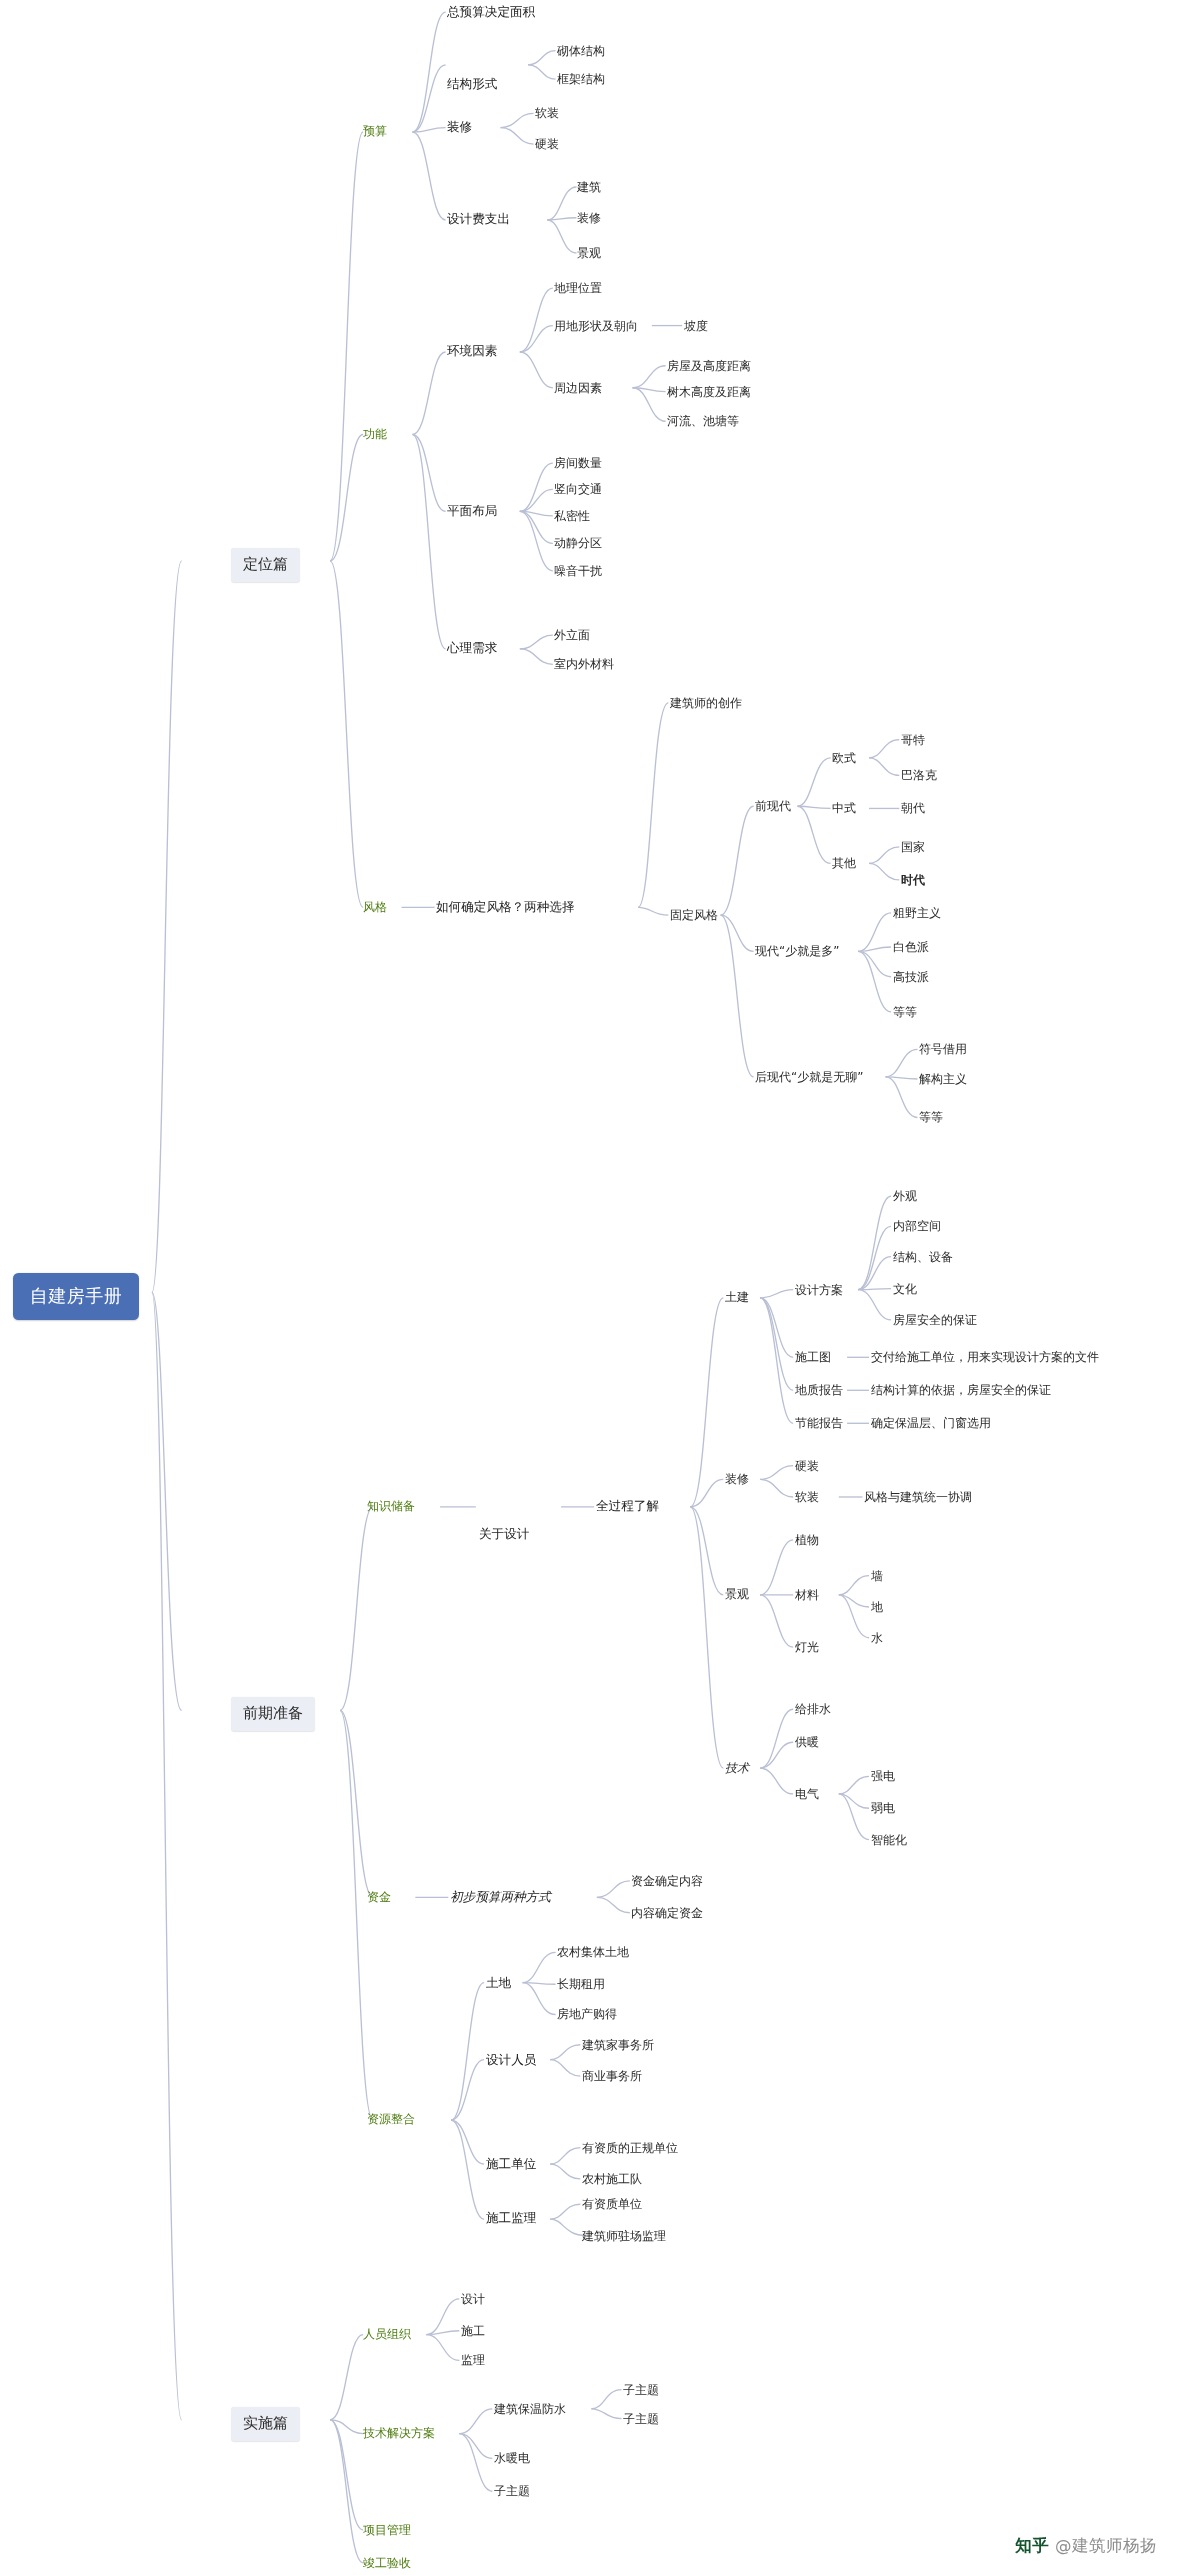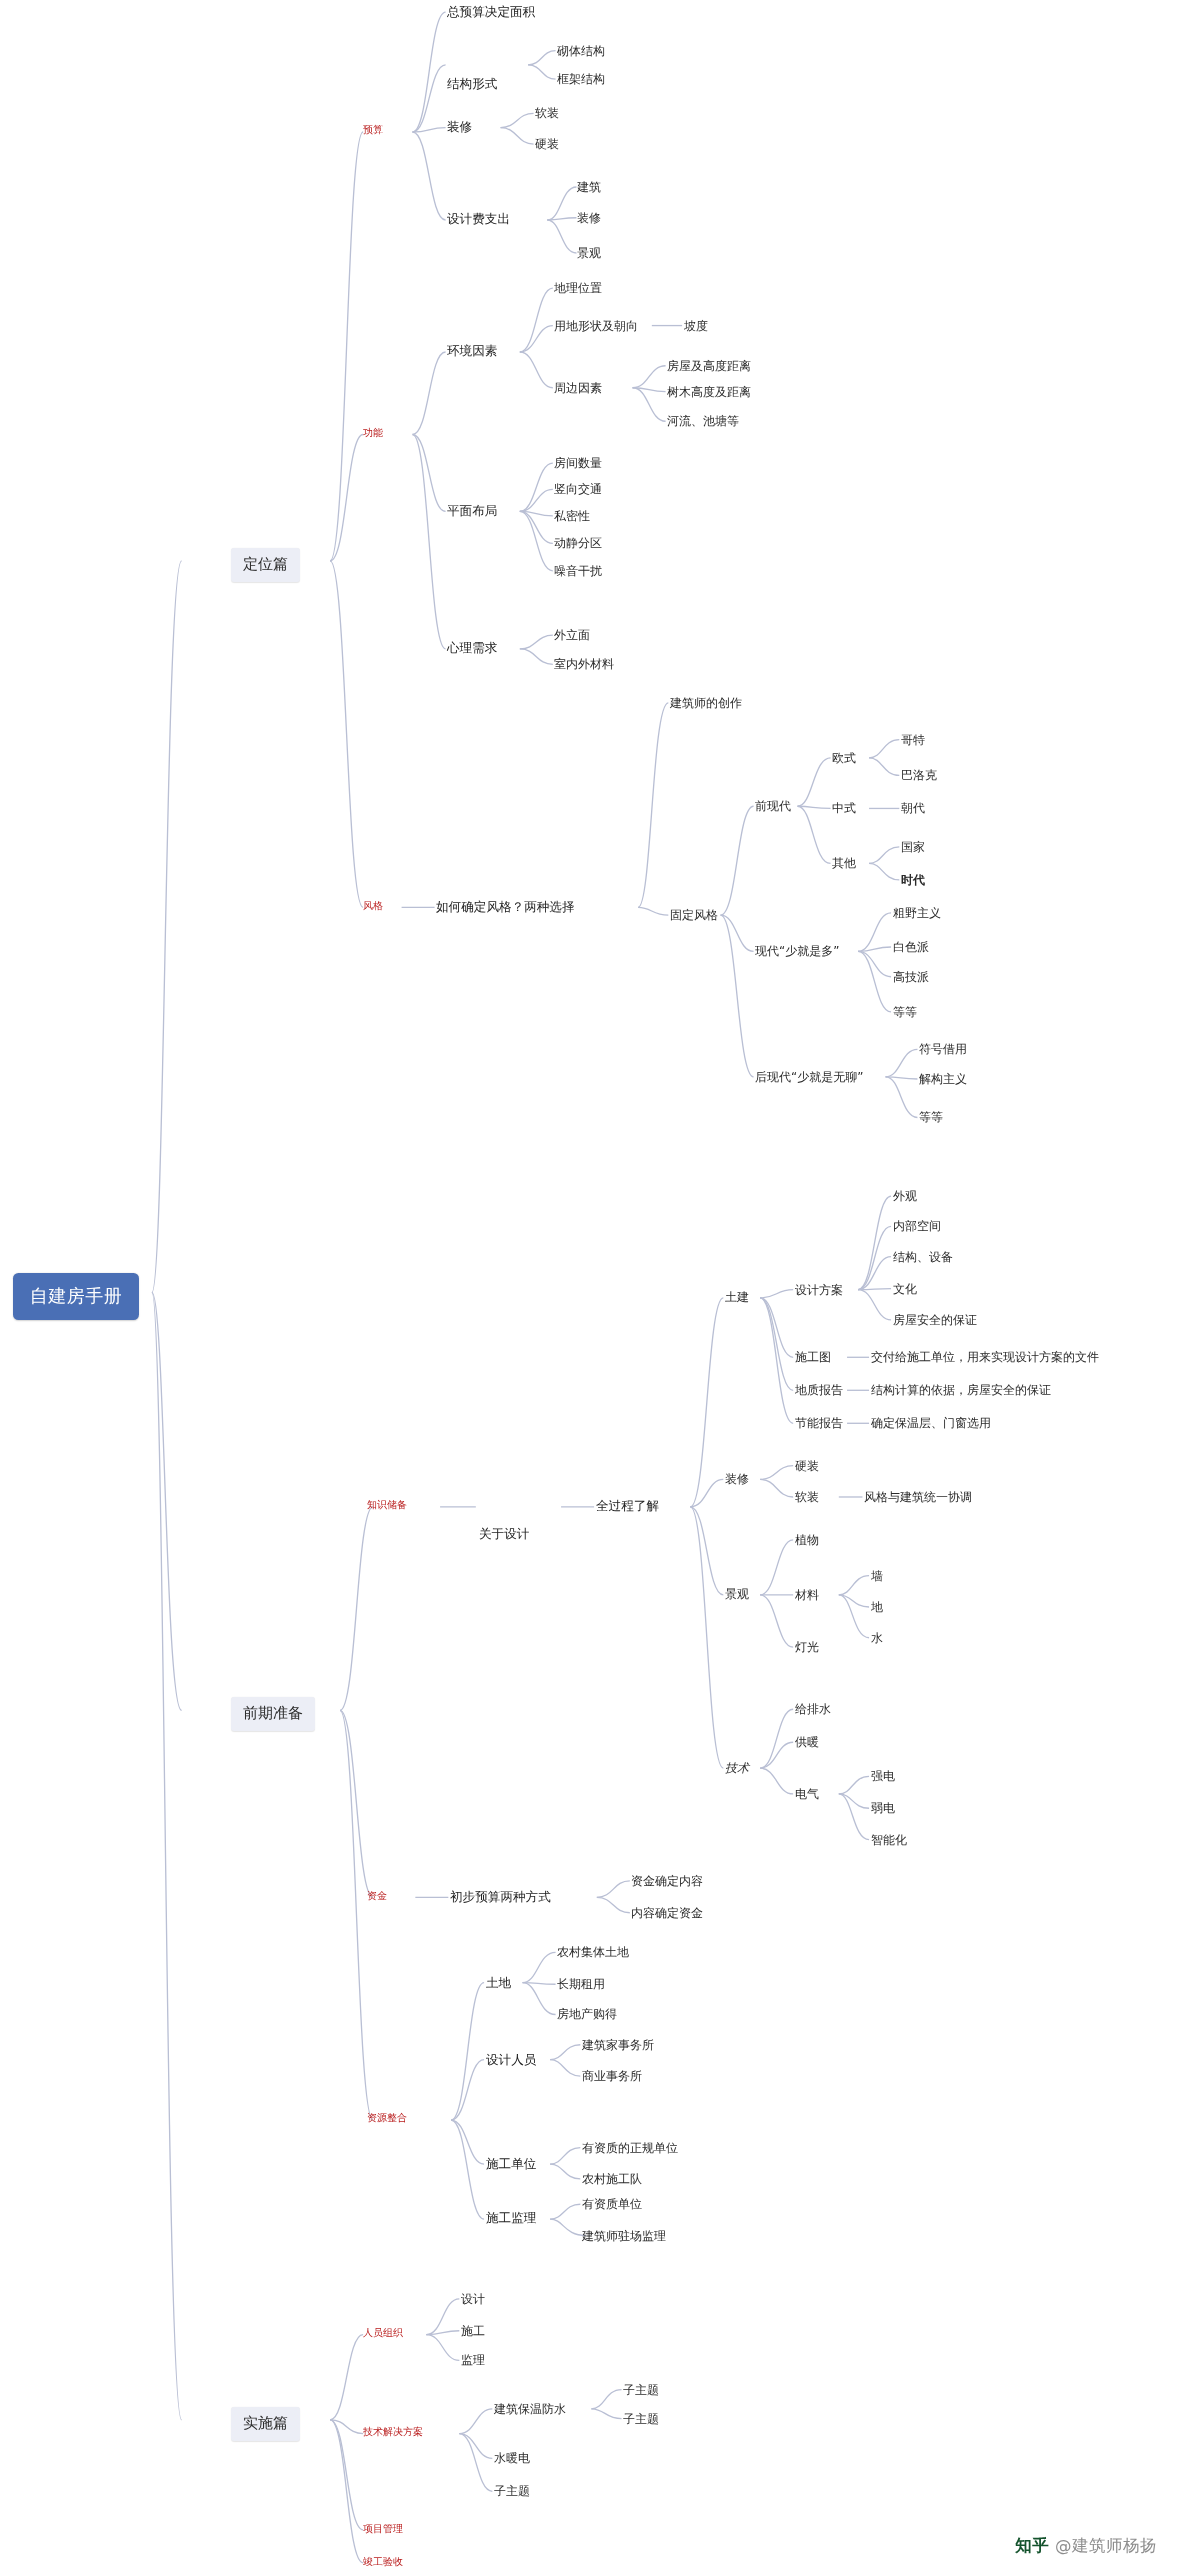--- a/index.html
+++ b/index.html
@@ -16,21 +16,21 @@
     padding:14.3px 16.5px;letter-spacing:0.5px;
     box-shadow:0 0.5px 1.6px rgba(0,0,0,.18);
   }
   
   .lvl1{
     background:#eceef6;color:#2c2c2c;border-radius:3.3px;
     font-size:15px;line-height:1;padding:9.3px 12px;
     box-shadow:0 0.5px 1.1px rgba(0,0,0,.10);
   }
   
-  .lvl2{font-size:10px;color:#b91c1c;line-height:1;}
+  .lvl2{font-size:12px;color:#4d7c0f;line-height:1;}
   .lvl3{font-size:12.6px;color:#222;line-height:1;}
   .lvl4{font-size:12px;color:#2a2a2a;line-height:1;}
 
   .watermark{
     position:absolute;right:24px;bottom:18.7px;
     font-size:16.5px;color:#8d8d8d;letter-spacing:0.5px;
   }
   .wm-logo{color:#14532d;font-weight:bold;}
 </style>
 </head>
@@ -279,21 +279,21 @@
   <div class="node lvl4" style="left:795px;top:1641px;">灯光</div>
   <div class="node lvl4" style="left:725px;top:1762px;font-style:italic;">技术</div>
   <div class="node lvl4" style="left:795px;top:1703px;">给排水</div>
   <div class="node lvl4" style="left:795px;top:1736px;">供暖</div>
   <div class="node lvl4" style="left:795px;top:1788px;">电气</div>
   <div class="node lvl4" style="left:871px;top:1770px;">强电</div>
   <div class="node lvl4" style="left:871px;top:1802px;">弱电</div>
   <div class="node lvl4" style="left:871px;top:1834px;">智能化</div>
 
   <div class="node lvl2" style="left:367px;top:1891px;">资金</div>
-  <div class="node lvl3" style="left:450px;top:1891px;">初步预算两种方式</div>
+  <div class="node lvl3" style="left:450px;top:1891px;font-style:italic;">初步预算两种方式</div>
   <div class="node lvl4" style="left:631px;top:1875px;">资金确定内容</div>
   <div class="node lvl4" style="left:631px;top:1907px;">内容确定资金</div>
 
   <div class="node lvl2" style="left:367px;top:2113px;">资源整合</div>
   <div class="node lvl3" style="left:486px;top:1977px;">土地</div>
   <div class="node lvl4" style="left:557px;top:1946px;">农村集体土地</div>
   <div class="node lvl4" style="left:557px;top:1978px;">长期租用</div>
   <div class="node lvl4" style="left:557px;top:2008px;">房地产购得</div>
   <div class="node lvl3" style="left:486px;top:2054px;">设计人员</div>
   <div class="node lvl4" style="left:582px;top:2039px;">建筑家事务所</div>

